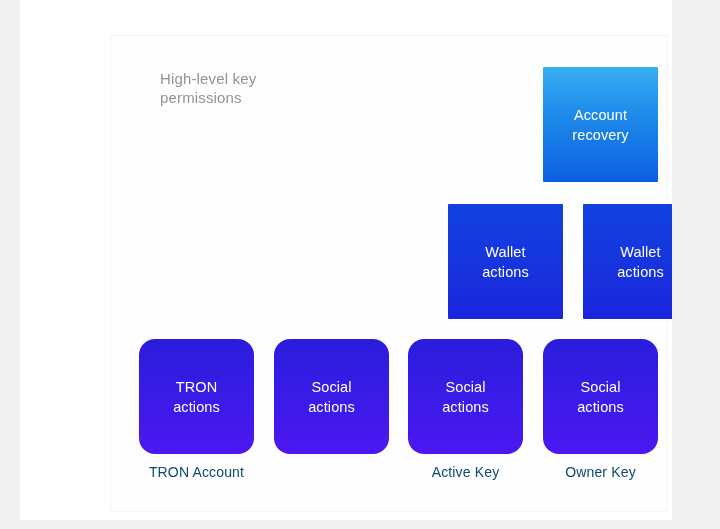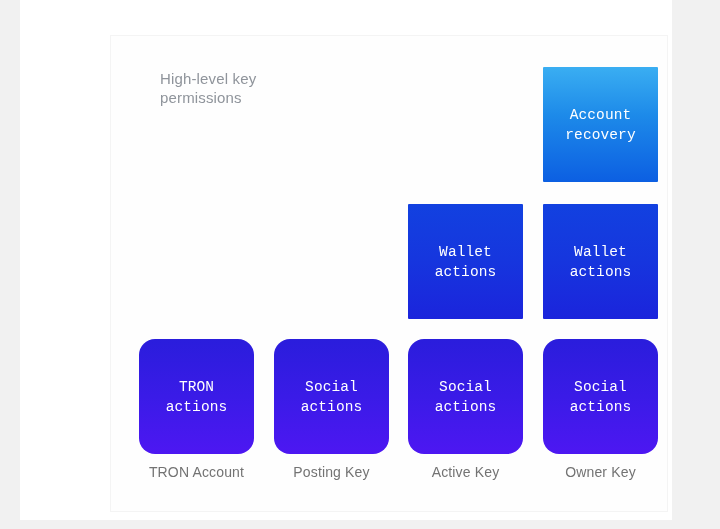--- a/index.html
+++ b/index.html
@@ -92,29 +92,29 @@
     display: flex;
     align-items: center;
     justify-content: center;
     text-align: center;
     box-sizing: border-box;
     white-space: pre-line;
   }
   .perm-box .box-label {
     display: block;
     padding: 0 6px;
-    font-family: Liberation Mono, monospace;
   }
 
   
   .tone-recovery {
     background: linear-gradient(180deg, #3aaef2 0%, #1d8ae9 42%, #0c5fe2 100%);
   }
   .tone-wallet {
     background: linear-gradient(180deg, #1241e0 0%, #1636de 48%, #1b24dc 100%);
+    margin-left: 40px;
   }
   .tone-social {
     background: linear-gradient(180deg, #2a1ddc 0%, #3a1be7 50%, #4d17f2 100%);
     border-radius: 16px;
   }
 
   
   #column-labels {
     position: absolute;
     left: 0;
@@ -122,21 +122,21 @@
     width: 558px;
     height: 477px;
   }
   .col-label {
     position: absolute;
     top: 427px;
     width: 160px;
     text-align: center;
     font-size: 14px;
     line-height: 18px;
-    color: #737373;
+    color: #0c4a6e;
     letter-spacing: 0.15px;
   }
 </style>
 </head>
 <body>
 
 <div id="page">
 
   <div id="content-panel">
 
@@ -157,21 +157,20 @@
           <div class="perm-box tone-social" style="left: 163px; top: 303px;"><span class="box-label">Social
 actions</span></div>
           <div class="perm-box tone-social" style="left: 297px; top: 303px;"><span class="box-label">Social
 actions</span></div>
           <div class="perm-box tone-social" style="left: 432px; top: 303px;"><span class="box-label">Social
 actions</span></div>
         </div>
 
       <div id="column-labels">
           <div class="col-label" style="left: 5.5px;">TRON Account</div>
-          <div class="col-label" style="left: 140.5px;">Posting Key</div>
           <div class="col-label" style="left: 409.5px;">Owner Key</div>
           <div class="col-label" style="left: 274.5px;">Active Key</div>
         </div>
 
     </div>
 
   </div>
 
   <div id="panel-gutter-right"></div>
   <div id="panel-gutter-bottom"></div>

